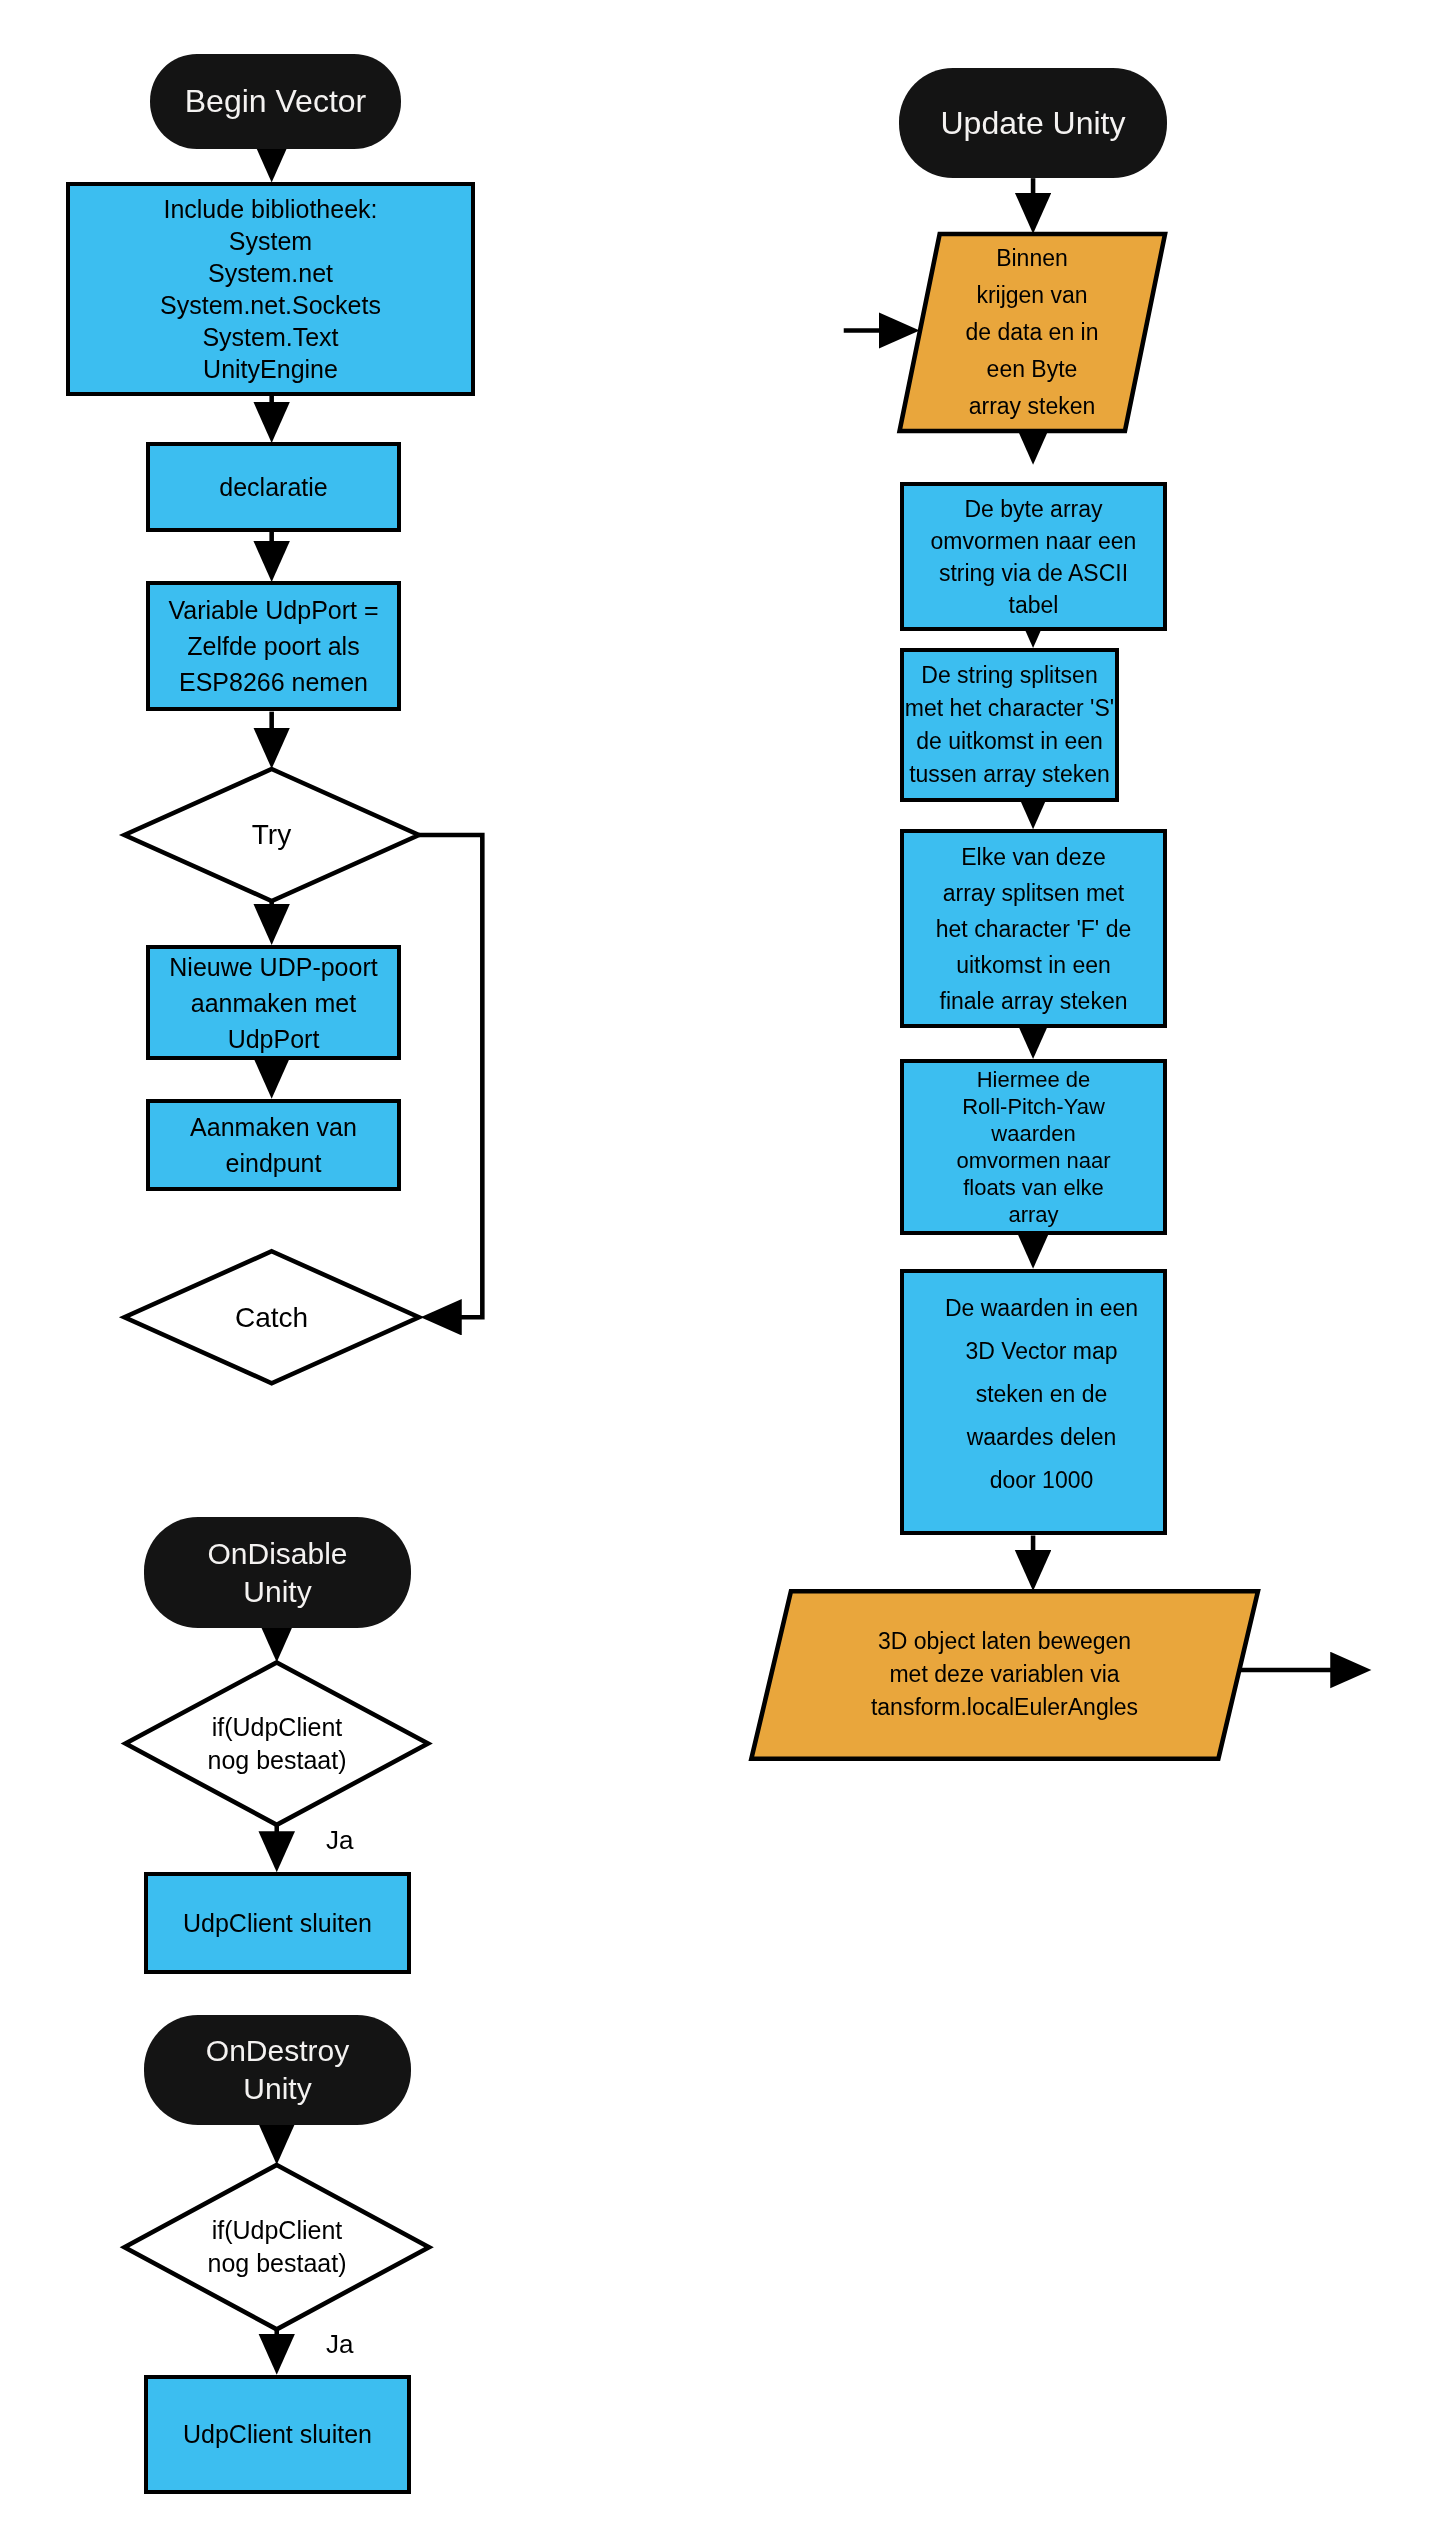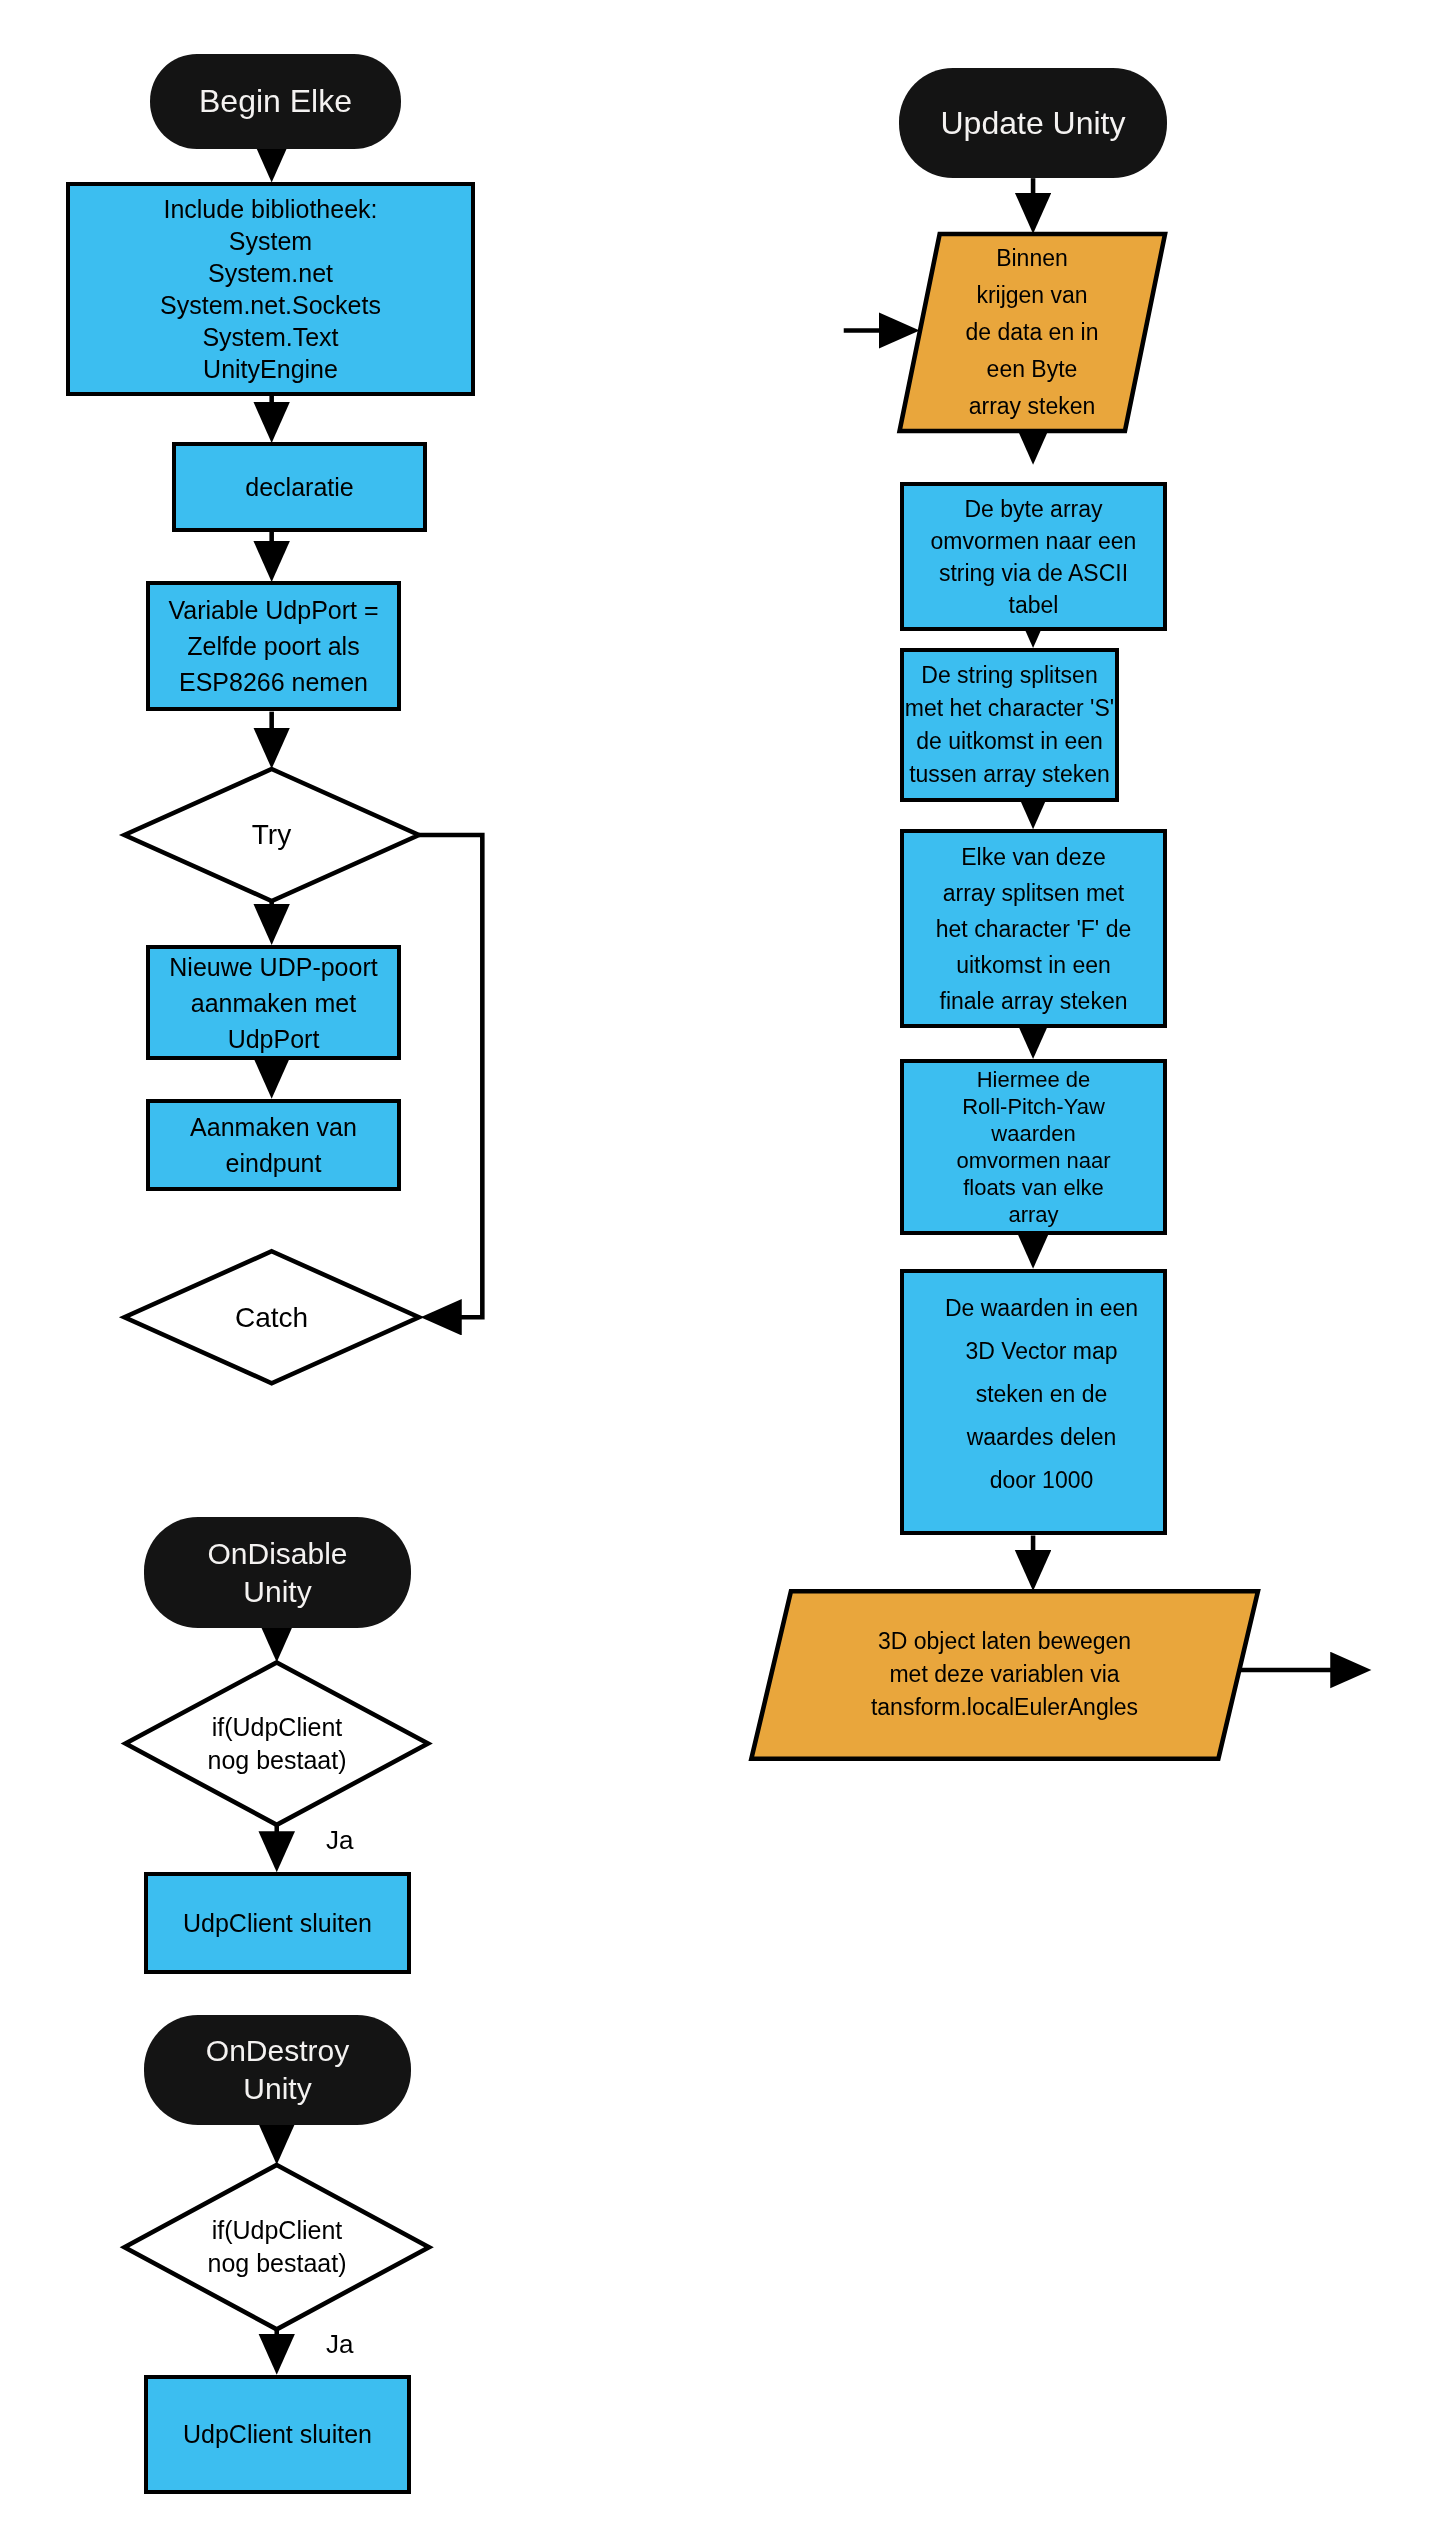--- a/index.html
+++ b/index.html
@@ -53,30 +53,30 @@
 
     <polygon class="dia" points="535,1515 825,1645 535,1775 245,1645"></polygon>
     <polygon class="dia" points="535,2465 825,2595 535,2725 245,2595"></polygon>
     <polygon class="dia" points="545,3275 843,3435 545,3595 247,3435"></polygon>
     <polygon class="dia" points="545,4265 845,4427 545,4589 245,4427"></polygon>
 
     <polygon class="io" points="1851,461 2295,461 2216,849 1772,849"></polygon>
     <polygon class="io" points="1558,3135 2478,3135 2400,3465 1480,3465"></polygon>
   </svg>
 
-  <div class="node term" style="left:150px;top:54px;width:251px;height:95px;border-radius:47px;font-size:32px;">Begin Elke</div>
+  <div class="node term" style="left:150px;top:54px;width:251px;height:95px;border-radius:47px;font-size:32px;">Begin Vector</div>
 
   <div class="node proc" style="left:66px;top:182px;width:409px;height:214px;font-size:25px;line-height:32px;">Include bibliotheek:
 System
 System.net
 System.net.Sockets
 System.Text
 UnityEngine</div>
 
-  <div class="node proc" style="left:146px;top:442px;width:255px;height:90px;font-size:25px;margin-left:26px;">declaratie</div>
+  <div class="node proc" style="left:146px;top:442px;width:255px;height:90px;font-size:25px;">declaratie</div>
 
   <div class="node proc" style="left:146px;top:581px;width:255px;height:130px;font-size:25px;line-height:36px;">Variable UdpPort =
 Zelfde poort als
 ESP8266 nemen</div>
 
   <div class="node dlabel" style="left:175px;top:804px;width:193px;height:61px;font-size:28px;">Try</div>
 
   <div class="node proc" style="left:146px;top:945px;width:255px;height:115px;font-size:25px;line-height:36px;">Nieuwe UDP-poort
 aanmaken met
 UdpPort</div>

